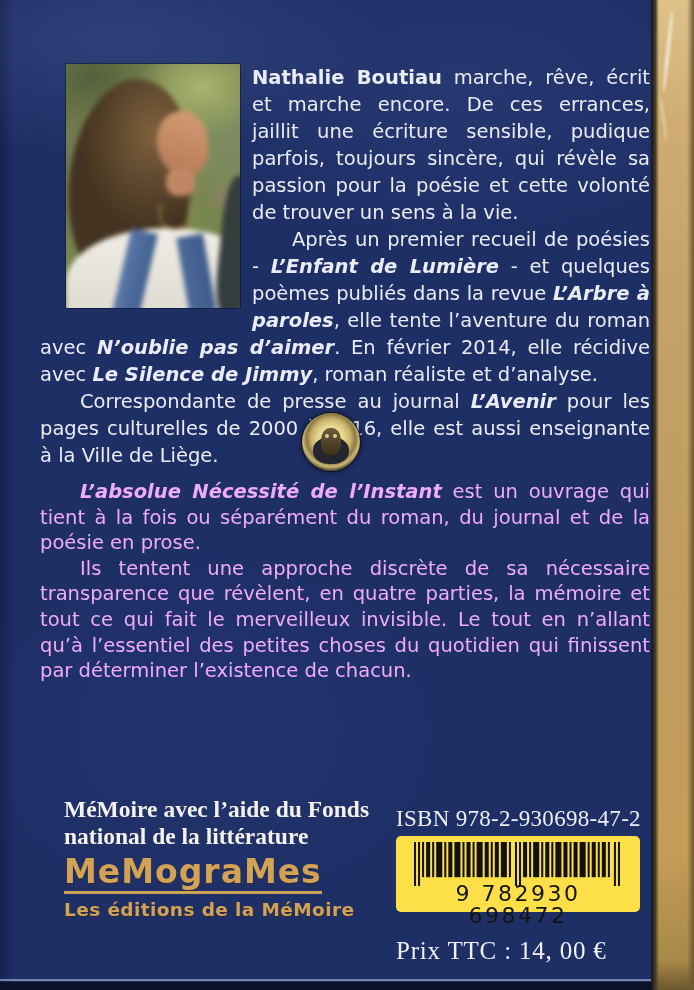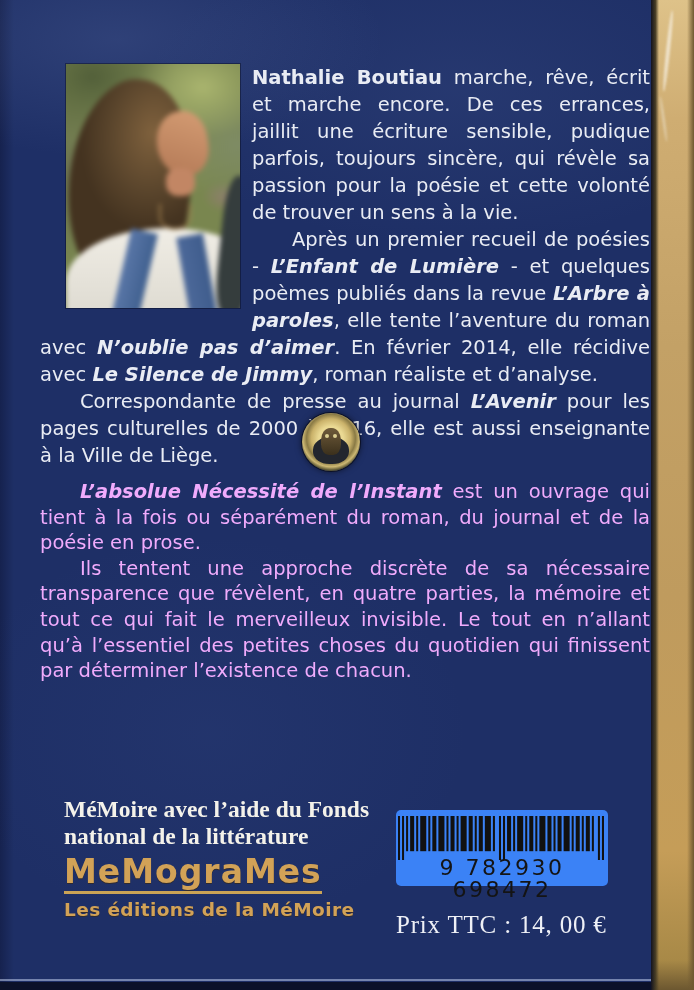--- a/index.html
+++ b/index.html
@@ -93,22 +93,22 @@
   .publisher{position:absolute;left:64px;top:855px;}
   .publisher-name{display:inline-block;font-weight:bold;font-size:33px;line-height:1;
     color:#d2a257;letter-spacing:1px;padding-bottom:3px;border-bottom:3px solid #caa355;
     text-shadow:0 1px 0 rgba(60,40,10,.6);}
   .publisher-tagline{margin-top:5px;font-weight:bold;font-size:18.5px;color:#d2a257;
     letter-spacing:.4px;text-shadow:0 1px 0 rgba(60,40,10,.6);}
 
   
   .isbn-block{position:absolute;left:396px;top:806px;width:260px;color:#eef0f6;}
   .isbn-label{font-family:"Liberation Serif",serif;font-size:23px;letter-spacing:.3px;}
-  .barcode-box{margin-top:4px;width:208px;height:64px;background:#3b82f6;border-radius:5px;
-    padding:6px 2px 6px;position:relative;}
+  .barcode-box{margin-top:4px;width:208px;height:64px;background:#fde047;border-radius:5px;
+    padding:6px 18px 6px;position:relative;}
   .barcode-bars{display:block;width:100%;height:44px;}
   .barcode-digits{font-size:22px;color:#141414;letter-spacing:2.5px;line-height:22px;
     margin-top:-3px;text-align:center;font-family:"DejaVu Sans",sans-serif;}
   .price{margin-top:25px;font-family:"Liberation Serif",serif;font-size:25px;letter-spacing:.8px;}
 </style>
 </head>
 <body>
 
 <div class="book">
 
@@ -152,20 +152,21 @@
     <div>MéMoire avec l’aide du Fonds</div>
     <div>national de la littérature</div>
   </div>
 
   <div class="publisher">
     <div class="publisher-name">MeMograMes</div>
     <div class="publisher-tagline">Les éditions de la MéMoire</div>
   </div>
 
   <div class="isbn-block">
+    <div class="isbn-label">ISBN 978-2-930698-47-2</div>
     <div class="barcode-box">
       <svg class="barcode-bars" viewBox="0 0 206 50" preserveAspectRatio="none">
         <g fill="#111">
           <rect x="0" y="0" width="2" height="50"></rect>
             <rect x="4" y="0" width="2" height="50"></rect>
           <rect x="8" y="0" width="2" height="40"></rect>
             <rect x="12" y="0" width="4" height="40"></rect>
           <rect x="18" y="0" width="2" height="40"></rect>
             <rect x="22" y="0" width="6" height="40"></rect>
           <rect x="30" y="0" width="2" height="40"></rect>

